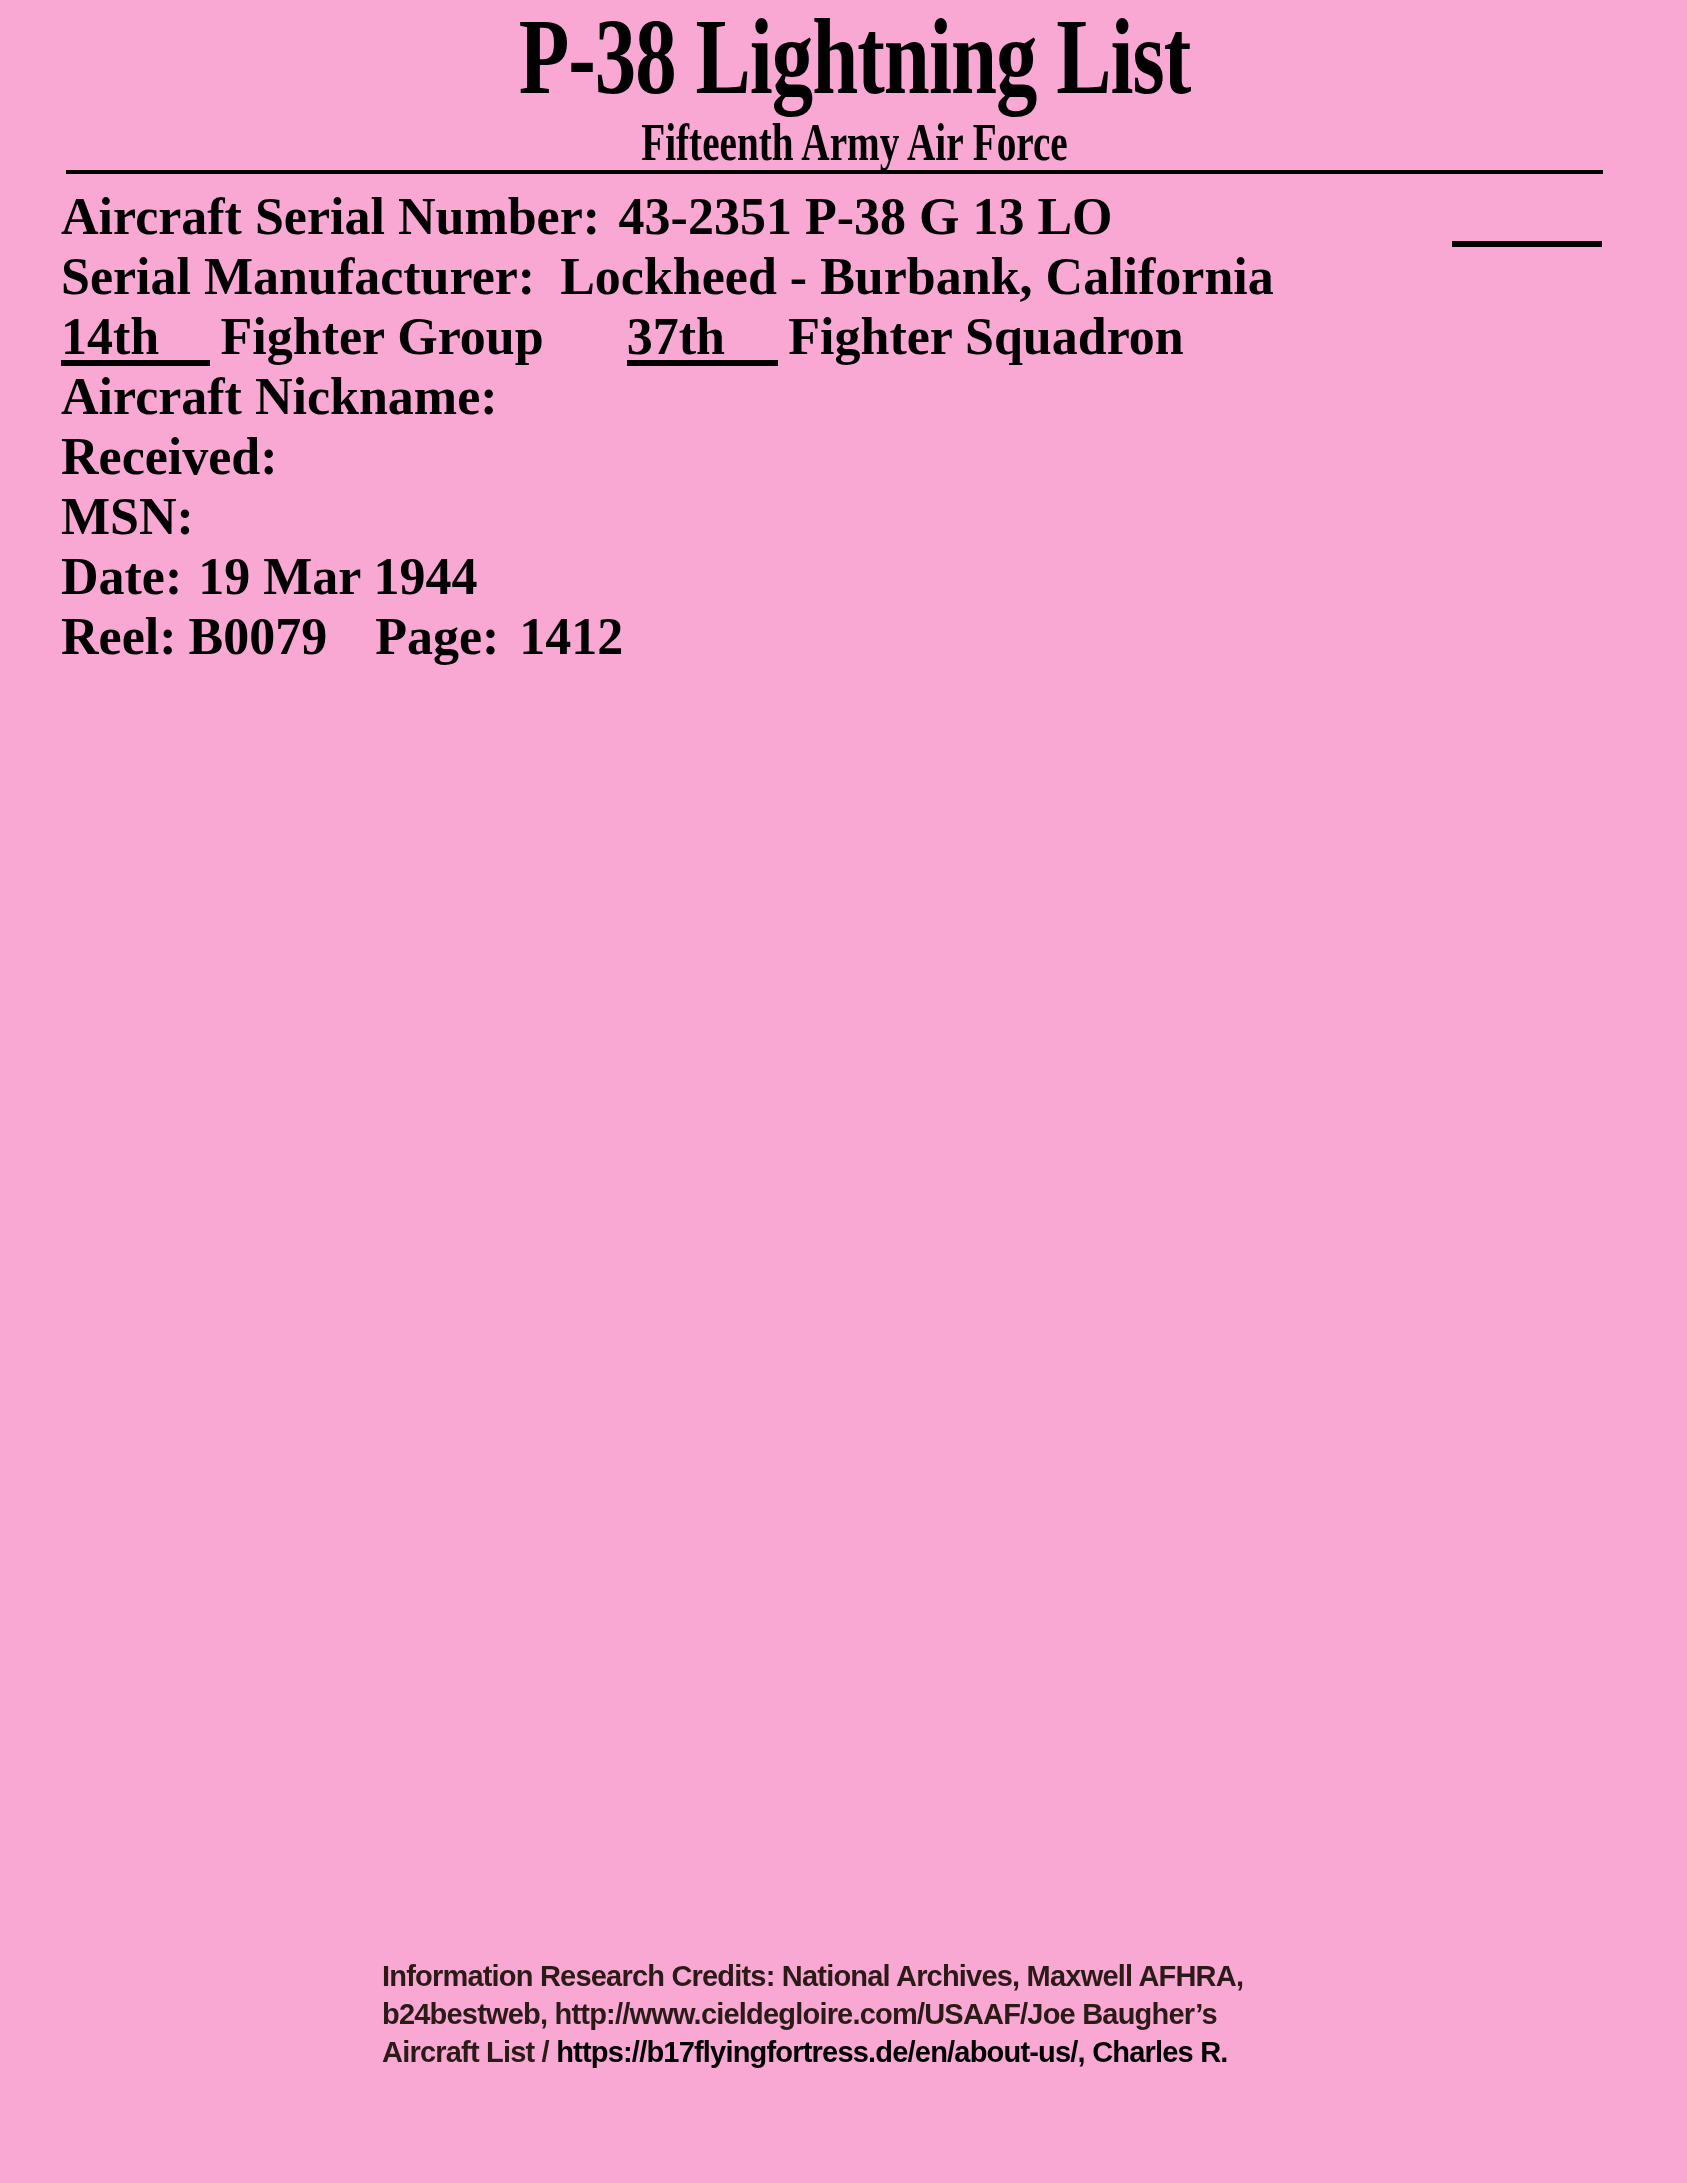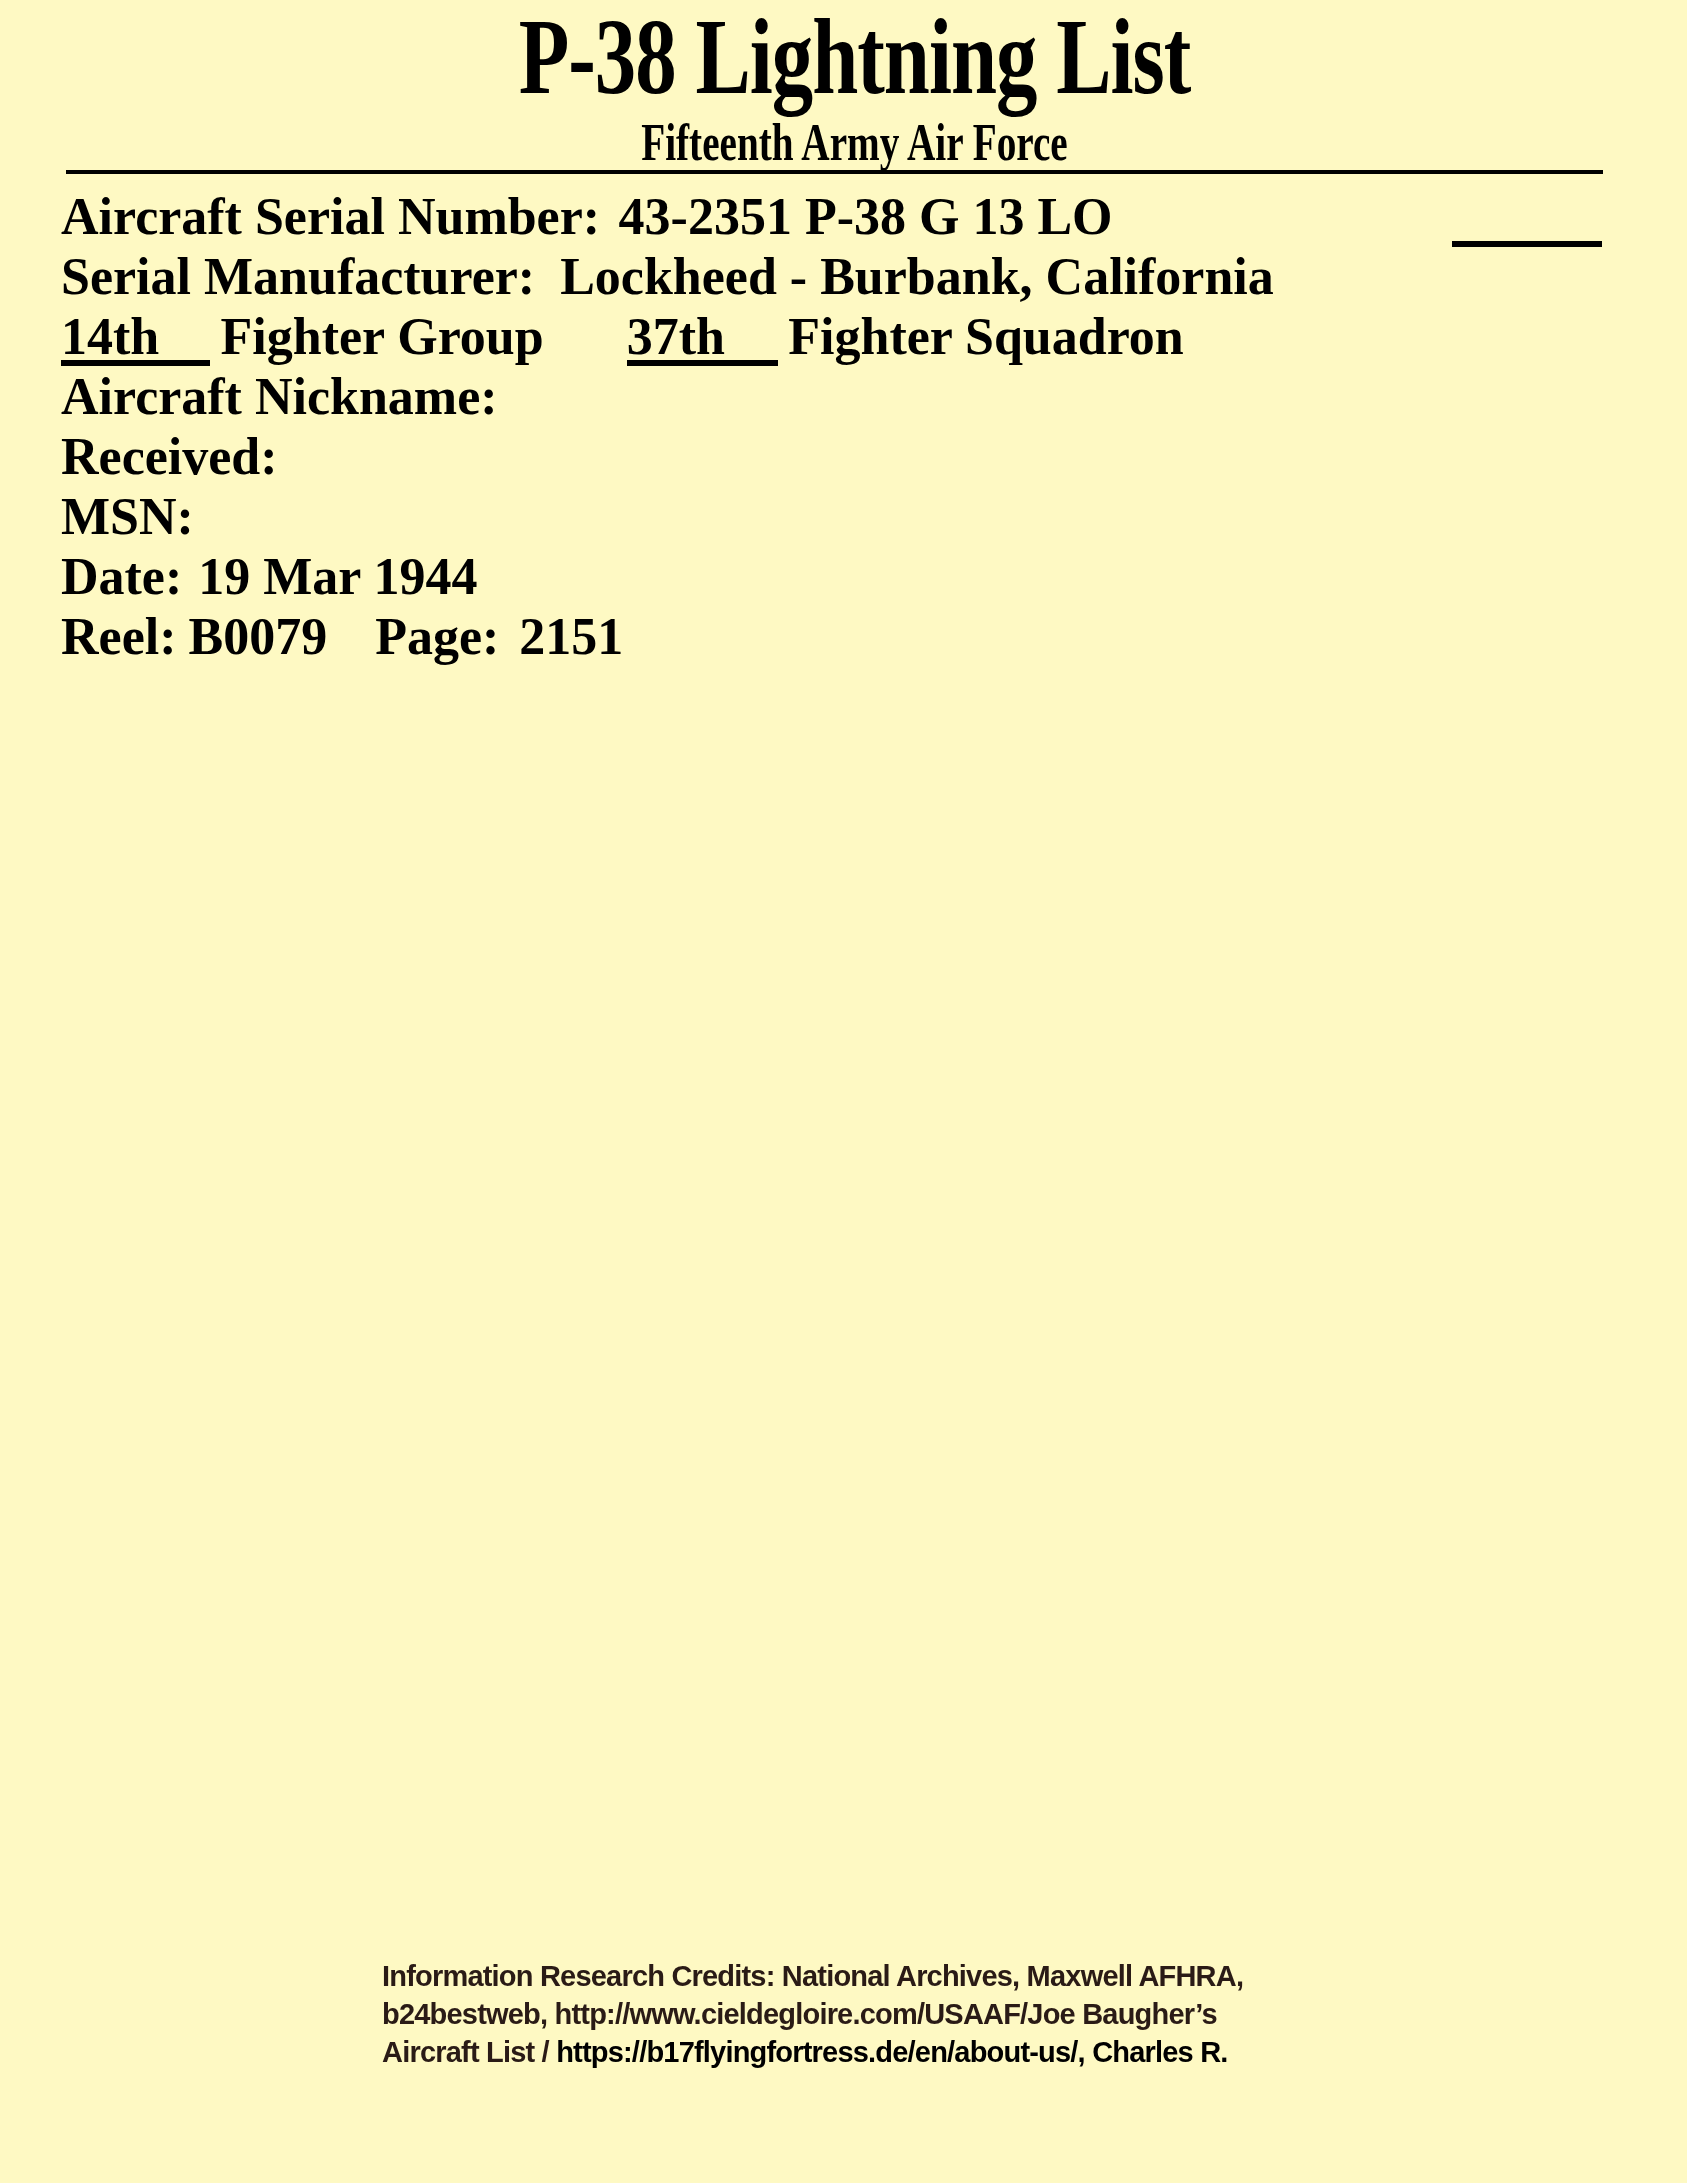--- a/index.html
+++ b/index.html
@@ -1,19 +1,19 @@
 <!DOCTYPE html>
 <html style="font-size:10.6px"><head>
 <meta charset="utf-8">
 <style>
   html,body { margin:0; padding:0; background:#e8e8e8; }
   .page {
     position:relative;
     width:1687px; height:2183px;
-    background:#fef9c3;
+    background:#f9a8d4;
     font-family:"Liberation Serif", serif;
     color:#000000;
     overflow:hidden;
   }
 
   
   .header {
     position:absolute; left:66px; top:0; width:1537px;
     text-align:center;
   }
@@ -123,21 +123,21 @@
     <div class="line">
       <span class="lbl">MSN:</span><span class="val"></span>
     </div>
 
 
     <div class="line">
       <span class="lbl">Date:</span><span class="val gap-date">19 Mar 1944</span>
     </div>
 
     <div class="line">
-      <span class="lbl">Reel:</span><span class="val gap-reel">B0079</span><span class="lbl gap-pagelbl">Page:</span><span class="val gap-page">2151</span>
+      <span class="lbl">Reel:</span><span class="val gap-reel">B0079</span><span class="lbl gap-pagelbl">Page:</span><span class="val gap-page">1412</span>
     </div>
 
   </main>
 
   <footer class="credits">
     <div class="cl seg-a">Information Research Credits: National Archives, Maxwell AFHRA,</div>
     <div class="cl seg-a">b24bestweb, http://www.cieldegloire.com/USAAF/Joe Baugher’s</div>
     <div class="cl"><span class="seg-a">Aircraft List / </span><span class="seg-b">https://b17flyingfortress.de/en/about-us/, Charles R.</span></div>
   </footer>
 

